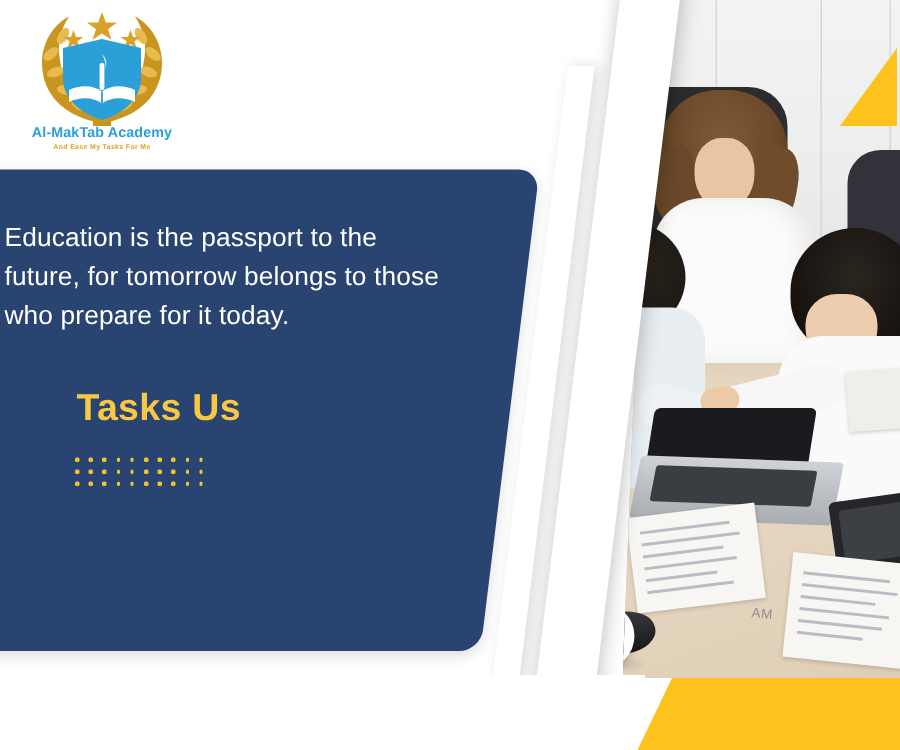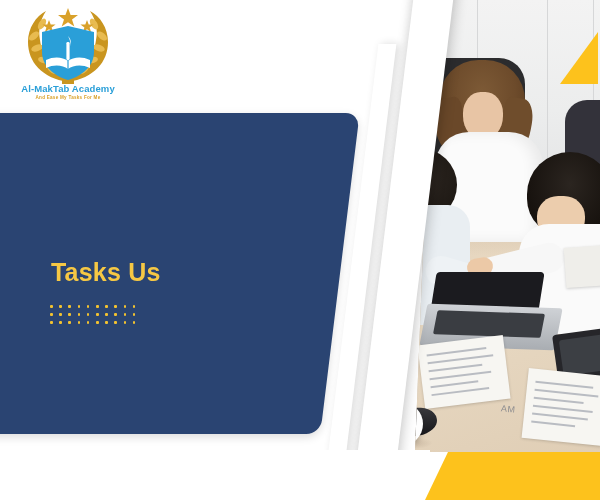--- a/index.html
+++ b/index.html
@@ -427,20 +427,21 @@
 
       <div class="wmark">AM</div>
     </div>
   </div>
 
   <div class="white-band"></div>
   <div class="white-band2"></div>
 
   <div class="blue-panel"></div>
   <div class="blue-content">
+    <div class="quote">Education is the passport to the future, for tomorrow belongs to those who prepare for it today.</div>
     <div class="join">Tasks Us</div>
     <div class="dots" id="dot-grid" style="grid-template-columns: repeat(10, 9.2px);">
         <div class="dot" style="background: rgb(242, 194, 48);"></div>
         <div class="dot" style="background: rgb(242, 194, 48);"></div>
         <div class="dot" style="background: rgb(242, 194, 48);"></div>
         <div class="dot" style="background: rgb(242, 194, 48);"></div>
         <div class="dot" style="background: rgb(242, 194, 48);"></div>
         <div class="dot" style="background: rgb(242, 194, 48);"></div>
         <div class="dot" style="background: rgb(242, 194, 48);"></div>
         <div class="dot" style="background: rgb(242, 194, 48);"></div>

